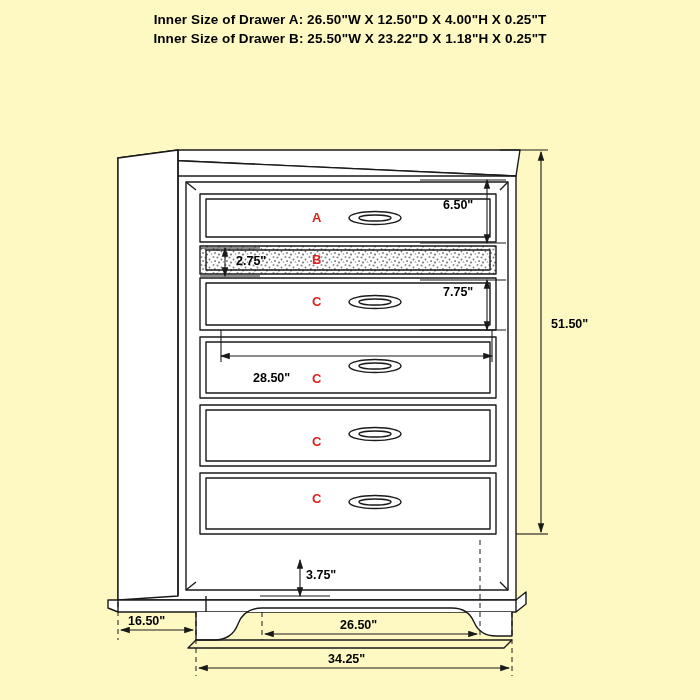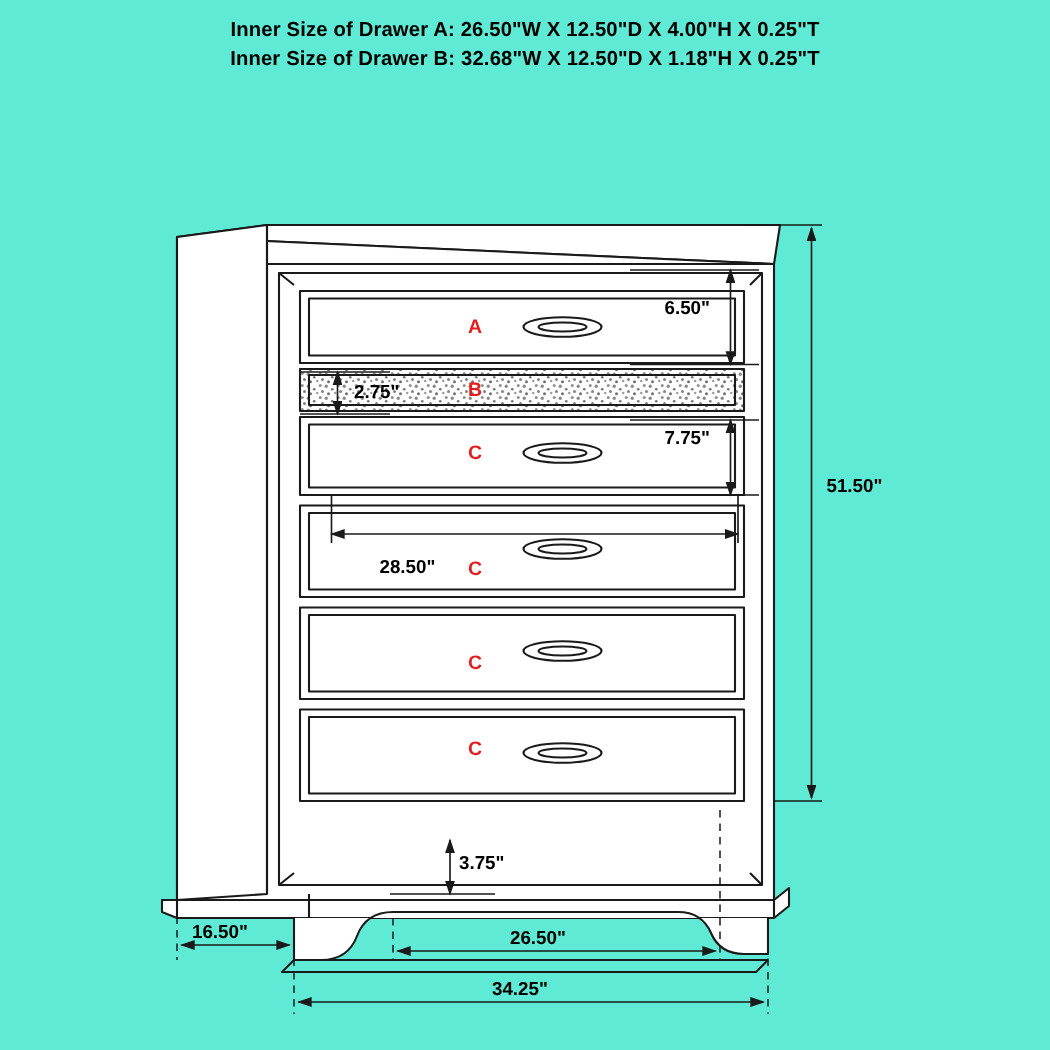--- a/index.html
+++ b/index.html
@@ -4,21 +4,21 @@
 <style>
   html, body {
     margin: 0;
     padding: 0;
     background: #ffffff;
   }
   #page {
     position: relative;
     width: 700px;
     height: 700px;
-    background: #5eead4;
+    background: #fef9c3;
     font-family: "Liberation Sans", sans-serif;
     overflow: hidden;
   }
   .spec-block {
     position: absolute;
     left: 0;
     top: 10px;
     width: 700px;
     text-align: center;
     font-size: 13.5px;
@@ -51,21 +51,21 @@
     white-space: nowrap;
   }
 </style>
 </head>
 <body>
 
 <div id="page">
 
   <div class="spec-block">
     <span class="spec-line">Inner Size of Drawer A: 26.50"W X 12.50"D X 4.00"H X 0.25"T</span>
-    <span class="spec-line">Inner Size of Drawer B: 32.68"W X 12.50"D X 1.18"H X 0.25"T</span>
+    <span class="spec-line">Inner Size of Drawer B: 25.50"W X 23.22"D X 1.18"H X 0.25"T</span>
   </div>
 
   <svg id="drawing" viewBox="0 0 700 700">
     <defs>
       <pattern id="glitter" patternUnits="userSpaceOnUse" width="12" height="8">
         <rect width="12" height="8" fill="#ffffff"></rect>
         <circle cx="1.5" cy="1.5" r="1.1" fill="#8a8a8a"></circle>
         <circle cx="5.5" cy="3.5" r="0.9" fill="#777777"></circle>
         <circle cx="9.5" cy="1.0" r="1.0" fill="#909090"></circle>
         <circle cx="3.0" cy="6.5" r="1.0" fill="#6f6f6f"></circle>

